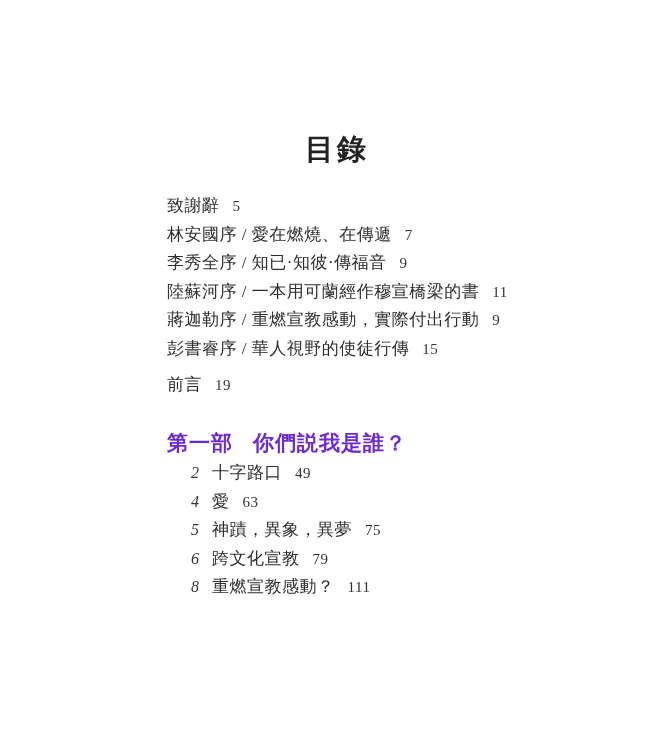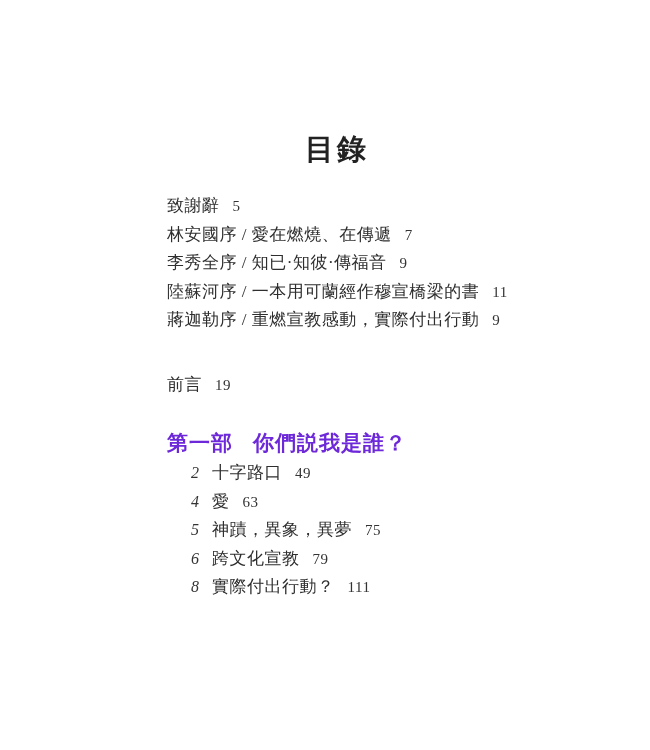--- a/index.html
+++ b/index.html
@@ -104,20 +104,23 @@
     </div>
     <div class="row">
       <span>李秀全序 / 知已·知彼·傳福音</span><span class="pagenum">9</span>
     </div>
     <div class="row">
       <span>陸蘇河序 / 一本用可蘭經作穆宣橋梁的書</span><span class="pagenum">11</span>
     </div>
     <div class="row">
       <span>蔣迦勒序 / 重燃宣教感動，實際付出行動</span><span class="pagenum">9</span>
     </div>
+    <div class="row">
+      <span>彭書睿序 / 華人視野的使徒行傳</span><span class="pagenum">15</span>
+    </div>
   </div>
 
   <div class="preface">
     <span>前言</span><span class="pagenum">19</span>
   </div>
 
   <h2 class="part-header">
     <span>第一部</span><span class="part-title">你們説我是誰？</span>
   </h2>
 
@@ -128,19 +131,19 @@
     <div class="row">
       <span class="num">4</span><span>愛</span><span class="pagenum">63</span>
     </div>
     <div class="row">
       <span class="num">5</span><span>神蹟，異象，異夢</span><span class="pagenum">75</span>
     </div>
     <div class="row">
       <span class="num">6</span><span>跨文化宣教</span><span class="pagenum">79</span>
     </div>
     <div class="row">
-      <span class="num">8</span><span>實際付出行動？</span><span class="pagenum">111</span>
+      <span class="num">8</span><span>重燃宣教感動？</span><span class="pagenum">111</span>
     </div>
   </div>
 
   <div class="folio">17</div>
 
 </div>
 
 </body></html>

